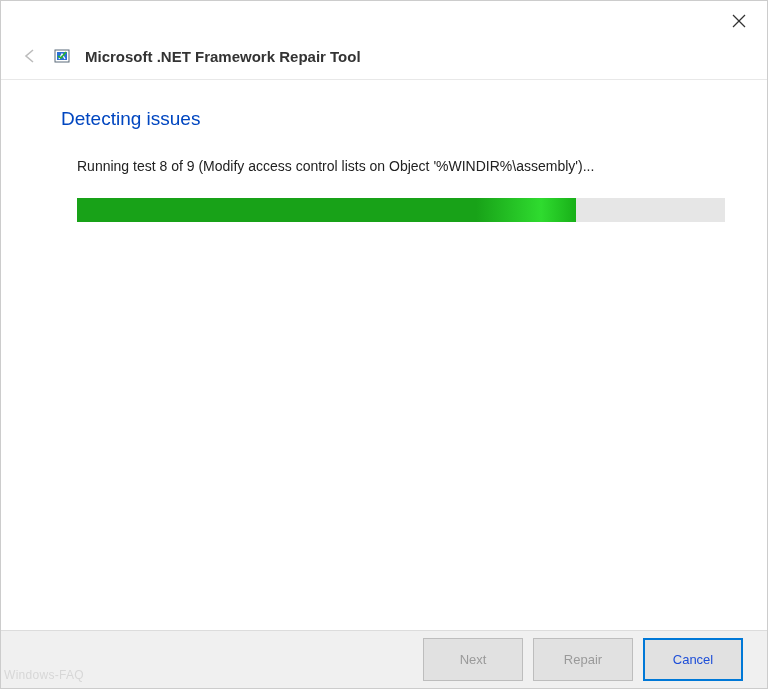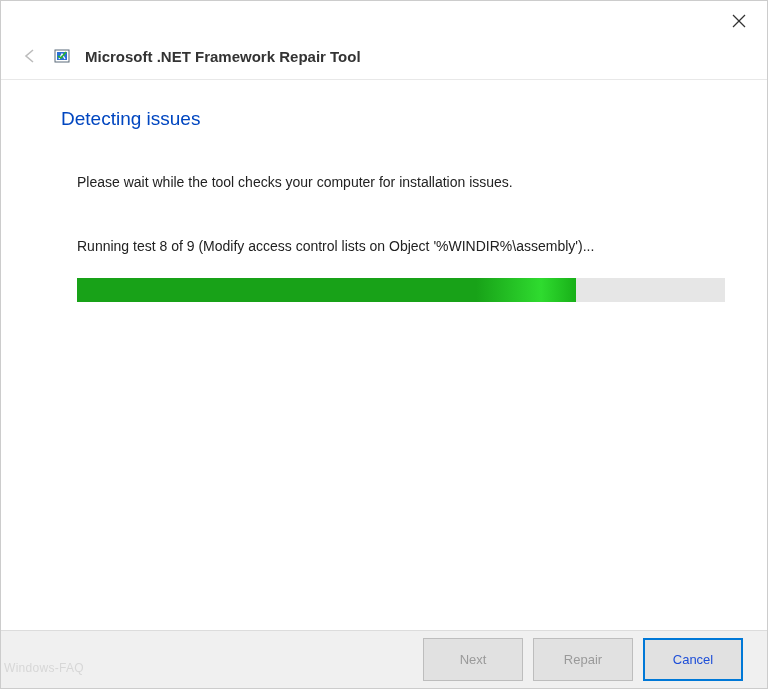--- a/index.html
+++ b/index.html
@@ -65,21 +65,21 @@
       font-weight: 600;
       color: #333;
     }
     .content {
       padding: 28px 60px 0 60px;
     }
     .heading {
       color: #0046c0;
       font-size: 19px;
       font-weight: 400;
-      margin-bottom: 44px;
+      margin-bottom: 28px;
     }
     .instruction {
       font-size: 14px;
       color: #222;
       margin-bottom: 48px;
       margin-left: 16px;
     }
     .status {
       font-size: 14px;
       color: #222;
@@ -127,21 +127,21 @@
       color: #9a9a9a;
       cursor: default;
     }
     .btn.primary {
       border: 2px solid #0078d7;
       background: #e1e1e1;
       color: #1d4ed8;
     }
     .watermark {
       position: absolute;
-      bottom: 13px;
+      bottom: 6px;
       left: 3px;
       font-size: 12px;
       color: #d7d7d7;
       letter-spacing: 0.3px;
     }
   </style>
 </head>
 <body>
 
 <div class="titlebar">
@@ -165,21 +165,20 @@
       <rect x="4" y="5" width="10" height="8" fill="#2a6fd6"></rect>
       <path d="M6 12 L9 7 L12 12" fill="none" stroke="#fff" stroke-width="1.3"></path>
       <path d="M5 9 L8 11 L13 5" fill="none" stroke="#2db52d" stroke-width="1.6"></path>
     </svg>
   </span>
   <div class="app-title">Microsoft .NET Framework Repair Tool</div>
 </div>
 
 <div class="content">
   <h1 class="heading">Detecting issues</h1>
-  <p class="instruction">Please wait while the tool checks your computer for installation issues.</p>
   <p class="status">Running test 8 of 9 (Modify access control lists on Object '%WINDIR%\assembly')...</p>
   <div class="progress-track">
     <div class="progress-fill" style="width:77%"></div>
   </div>
 </div>
 
 <div class="button-bar">
   <button class="btn disabled" disabled="">Next</button>
   <button class="btn disabled" disabled="">Repair</button>
   <button class="btn primary">Cancel</button>

